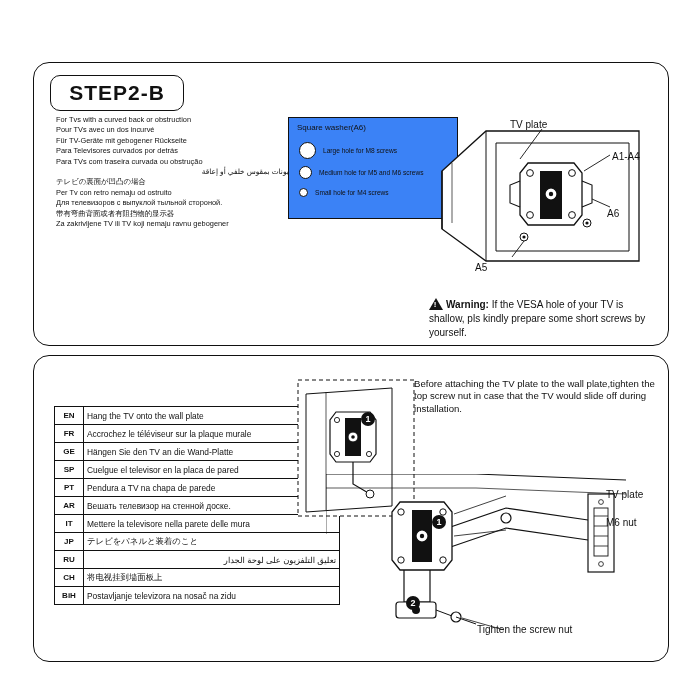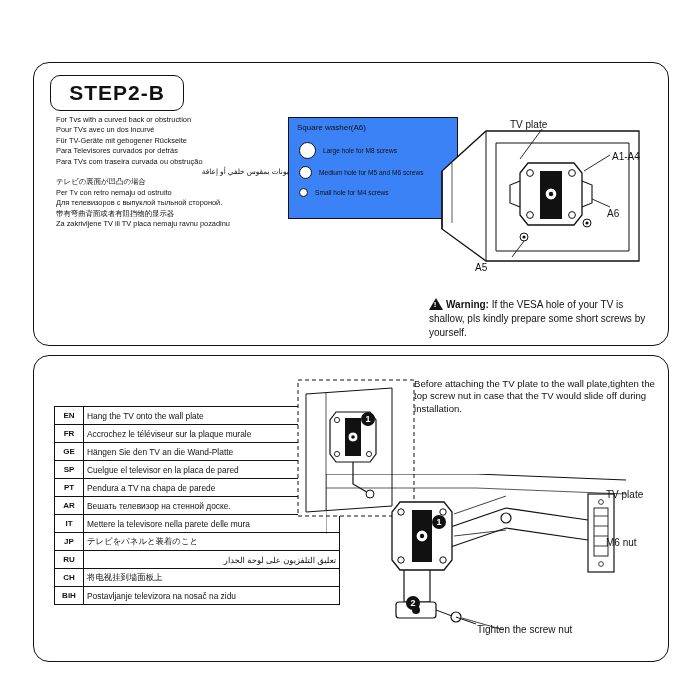--- a/index.html
+++ b/index.html
@@ -129,21 +129,21 @@
       <div>For Tvs with a curved back or obstruction</div>
       <div>Pour TVs avec un dos incurvé</div>
       <div>Für TV-Geräte mit gebogener Rückseite</div>
       <div>Para Televisores curvados por detrás</div>
       <div>Para TVs com traseira curvada ou obstrução</div>
       <div class="rtl">للتلفزيونات بمقوس خلفي أو إعاقة</div>
       <div>テレビの裏面が凹凸の場合</div>
       <div>Per Tv con retro nemaju od ostruito</div>
       <div>Для телевизоров с выпуклой тыльной стороной.</div>
       <div>带有弯曲背面或者有阻挡物的显示器</div>
-      <div>Za zakrivljene TV ili TV placa nemaju ravnu pozadinu</div>
+      <div>Za zakrivljene TV ili TV koji nemaju ravnu gebogener</div>
     </div>
 
     <div id="washer-box">
       <div id="washer-title">Square washer(A6)</div>
       <div class="washer-row" id="wrow1">
         <div class="hole"></div>
         <div class="cap">Large hole for M8 screws</div>
       </div>
       <div class="washer-row" id="wrow2">
         <div class="hole"></div>
@@ -327,17 +327,17 @@
         <line x1="128" y1="62" x2="180" y2="56" stroke="#111" stroke-width="0.8"></line>
         <line x1="136" y1="144" x2="178" y2="156" stroke="#111" stroke-width="0.8"></line>
       </svg>
     </div>
 
     <div class="badge" style="left:398px;top:159px;">1</div>
 
     <div class="badge" style="left:372px;top:240px;">2</div>
 
     <div class="lbl" style="left:572px;top:133px;">TV plate</div>
-    <div class="lbl" style="left:572px;top:161px;margin-top:20px;">M6 nut</div>
+    <div class="lbl" style="left:572px;top:161px;">M6 nut</div>
     <div class="lbl" style="left:443px;top:268px;">Tighten the screw nut</div>
   </div>
 
 </div>
 
 </body></html>

